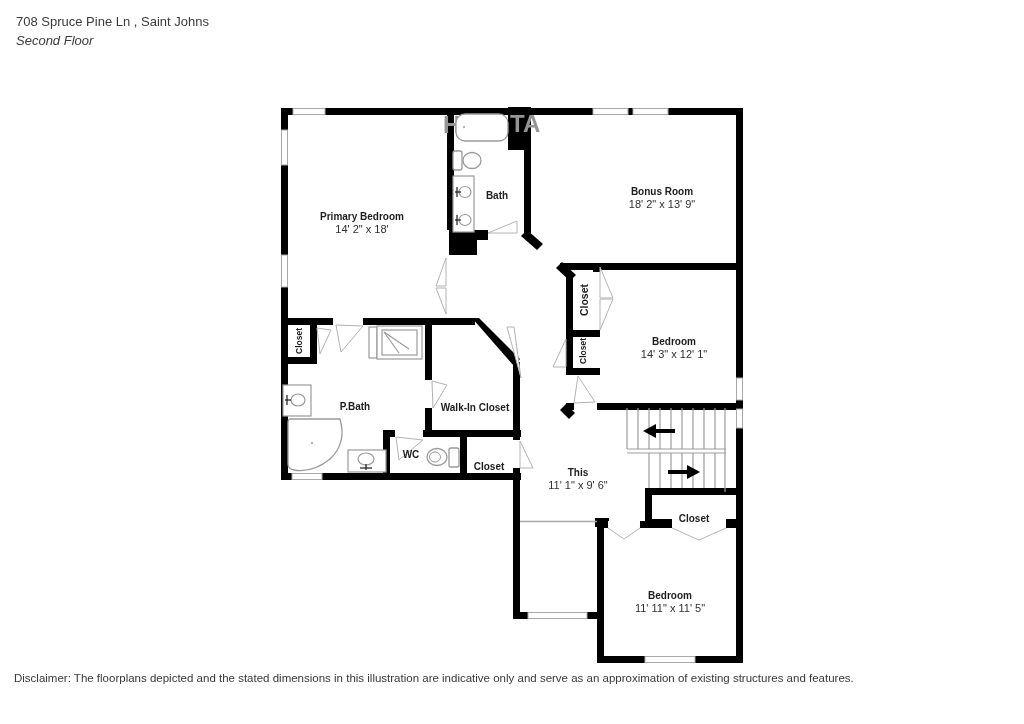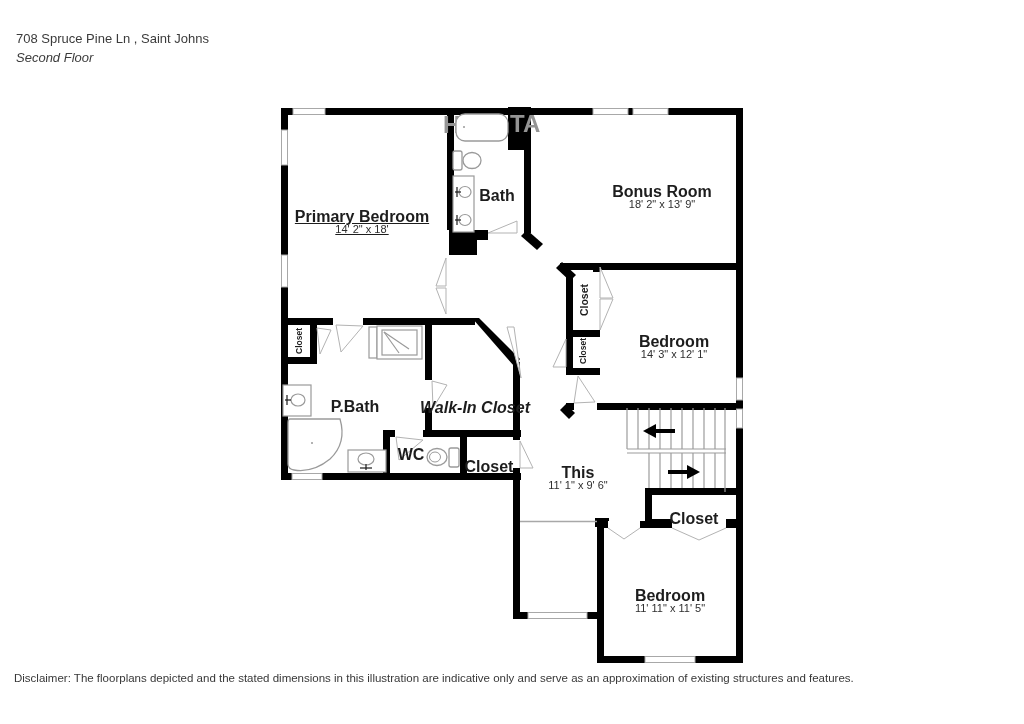--- a/index.html
+++ b/index.html
@@ -1,22 +1,22 @@
 <!DOCTYPE html>
 <html><head>
 <meta charset="utf-8">
 <style>
   html,body{margin:0;padding:0;background:#fff;}
   #page{position:relative;width:1024px;height:724px;background:#ffffff;overflow:hidden;
         font-family:"Liberation Sans",sans-serif;}
-  .hdr{position:absolute;left:16px;color:#3b3b3b;font-size:13px;white-space:nowrap;margin-top:17px;}
+  .hdr{position:absolute;left:16px;color:#3b3b3b;font-size:13px;white-space:nowrap;}
   #plan-svg{position:absolute;left:0;top:0;}
   .room-label{position:absolute;transform:translate(-50%,-50%);text-align:center;
               color:#1d1d1d;white-space:nowrap;z-index:5;}
-  .room-label .nm{font-weight:bold;font-size:16px;line-height:13px;display:block;margin-top:20px;}
+  .room-label .nm{font-weight:bold;font-size:10px;line-height:13px;display:block;margin-top:20px;}
   .room-label .dm{font-weight:normal;font-size:11px;line-height:13px;display:block;color:#2e2e2e;}
   .vlabel{position:absolute;transform:translate(-50%,-50%) rotate(-90deg);font-weight:bold;
           color:#1d1d1d;white-space:nowrap;z-index:5;}
   .disc{position:absolute;left:14px;color:#383838;font-size:11.5px;white-space:nowrap;}
   svg text.wm{font-family:"Liberation Sans",sans-serif;font-weight:bold;font-size:24px;fill:#949494;}
 </style>
 </head>
 <body>
 
 <div id="page">
@@ -193,21 +193,21 @@
         <line x1="366" y1="464" x2="366" y2="470"></line>
       </g>
     </g>
     <g fill="#ffffff" stroke="#9a9a9a" stroke-width="1.3">
       <rect x="449" y="448" width="10" height="19" rx="2"></rect>
       <ellipse cx="437" cy="457" rx="10" ry="8.5"></ellipse>
       <ellipse cx="435" cy="457" rx="5.5" ry="5" stroke-width="1"></ellipse>
     </g>
   </svg>
 
-  <div class="room-label" style="left:362px;top:213px;text-decoration:underline;">
+  <div class="room-label" style="left:362px;top:213px;">
     <span class="nm">Primary Bedroom</span>
     <span class="dm">14' 2" x 18'</span>
   </div>
 
   <div class="room-label" style="left:497px;top:185px;">
     <span class="nm">Bath</span>
   </div>
 
   <div class="room-label" style="left:662px;top:188px;">
     <span class="nm">Bonus Room</span>
@@ -220,21 +220,21 @@
   </div>
 
   <div class="vlabel" style="left:584px;top:300px;font-size:10.5px;">Closet</div>
   <div class="vlabel" style="left:583px;top:351px;font-size:8.5px;">Closet</div>
   <div class="vlabel" style="left:299px;top:341px;font-size:8.5px;">Closet</div>
 
   <div class="room-label" style="left:355px;top:396px;text-align:center;">
     <span class="nm">P.Bath</span>
   </div>
 
-  <div class="room-label" style="left:475px;top:397px;font-style:italic;">
+  <div class="room-label" style="left:475px;top:397px;">
     <span class="nm">Walk-In Closet</span>
   </div>
 
   <div class="room-label" style="left:411px;top:444px;">
     <span class="nm">WC</span>
   </div>
 
   <div class="room-label" style="left:489px;top:456px;">
     <span class="nm">Closet</span>
   </div>

